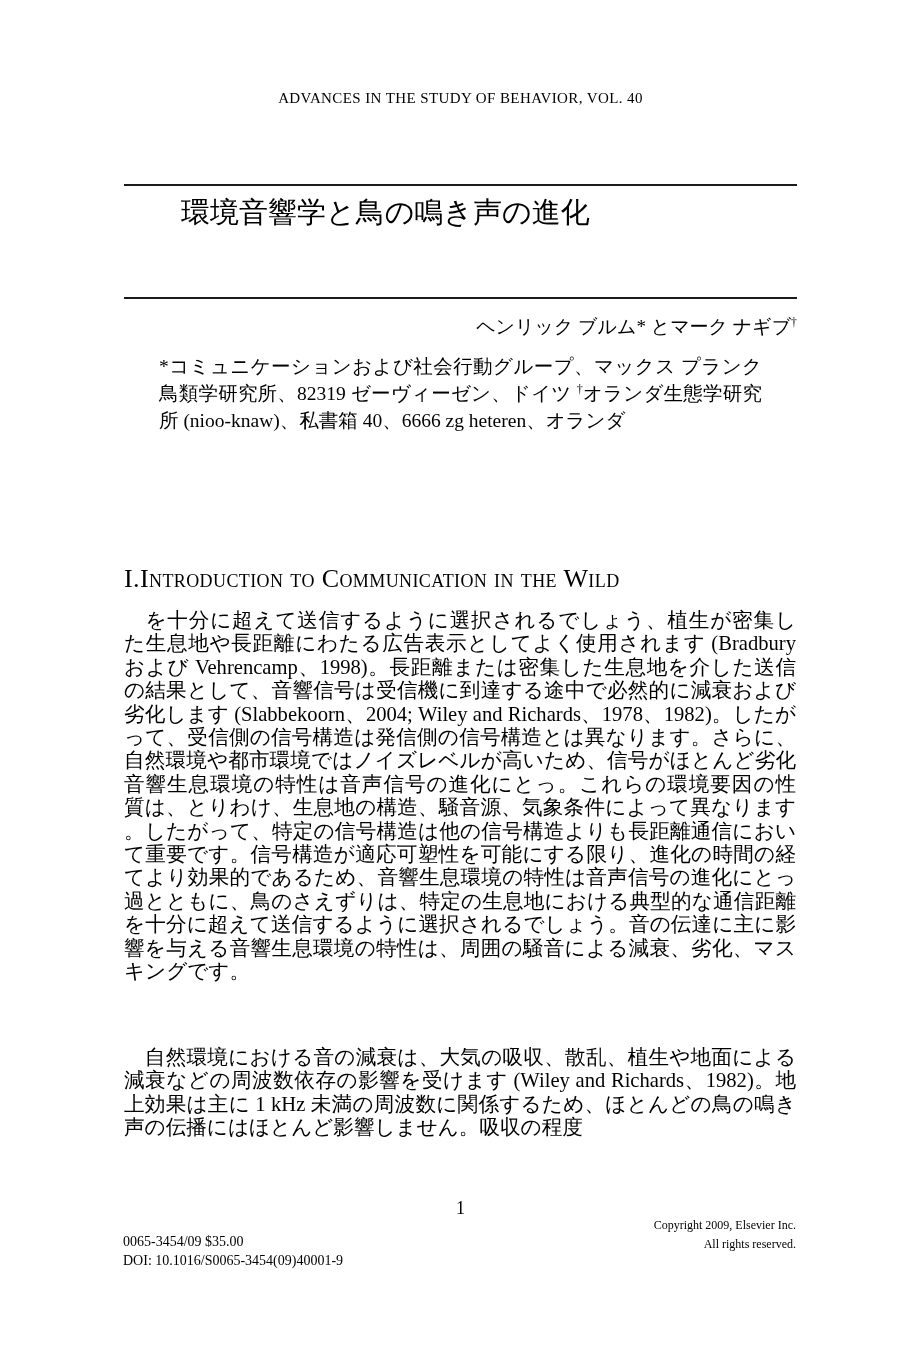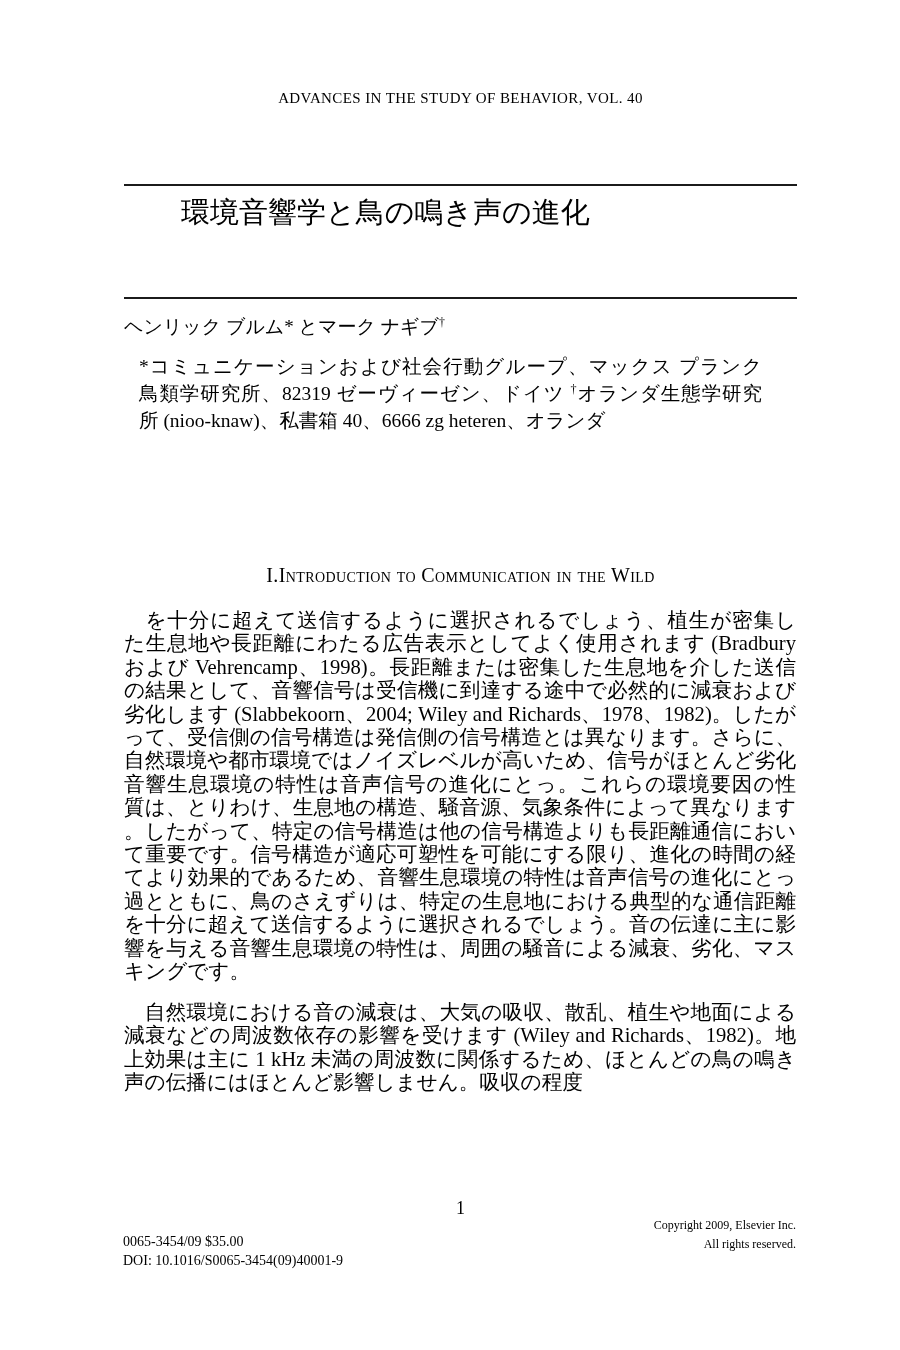--- a/index.html
+++ b/index.html
@@ -31,54 +31,54 @@
     position: absolute;
     left: 181px; top: 193px;
     margin: 0;
     font-size: 29px;
     font-weight: 400;
     white-space: nowrap;
   }
   .byline {
     position: absolute;
     left: 124px; top: 314px; width: 673px;
-    text-align: left;
+    text-align: right;
     font-size: 19px;
     white-space: nowrap;
   }
   .byline sup, .aff-line sup {
     font-size: 0.62em;
     vertical-align: super;
     line-height: 0;
   }
   .affiliation {
     position: absolute;
     left: 139px; top: 353px; width: 623px;
     font-size: 19.5px;
     line-height: 27px;
   }
-  .aff-line { text-align: justify; text-align-last: justify; }
+  .aff-line { text-align: justify; text-align-last: justify; margin-left: 20px; }
   .aff-line.aff-last { text-align-last: left; }
   .section-heading {
     position: absolute;
     left: 124px; top: 564px; width: 673px;
-    text-align: center;
+    text-align: left;
     font-variant: small-caps;
-    font-size: 20px;
+    font-size: 26px;
     letter-spacing: 0.4px;
     white-space: nowrap;
   }
   .para {
     position: absolute;
     left: 124px; width: 672px;
     font-size: 20.6px;
     line-height: 23.4px;
   }
   .para-1 { top: 609px; }
-  .para-2 { top: 1001px; }
+  .para-2 { top: 1046px; }
   .para .line { text-align: justify; text-align-last: justify; white-space: nowrap0; }
   .para .line:last-child { text-align-last: left; }
   .page-number {
     position: absolute;
     left: 124px; top: 1198px; width: 673px;
     text-align: center;
     font-size: 18px;
   }
   .footer-left {
     position: absolute;

